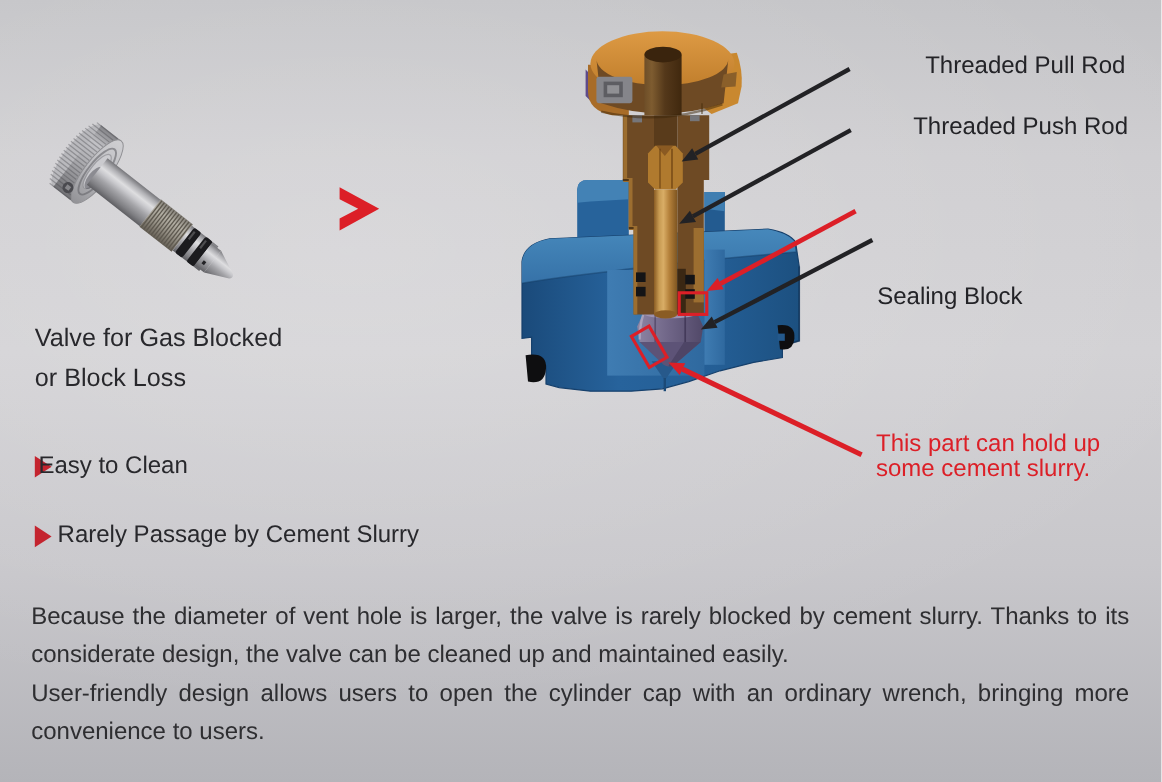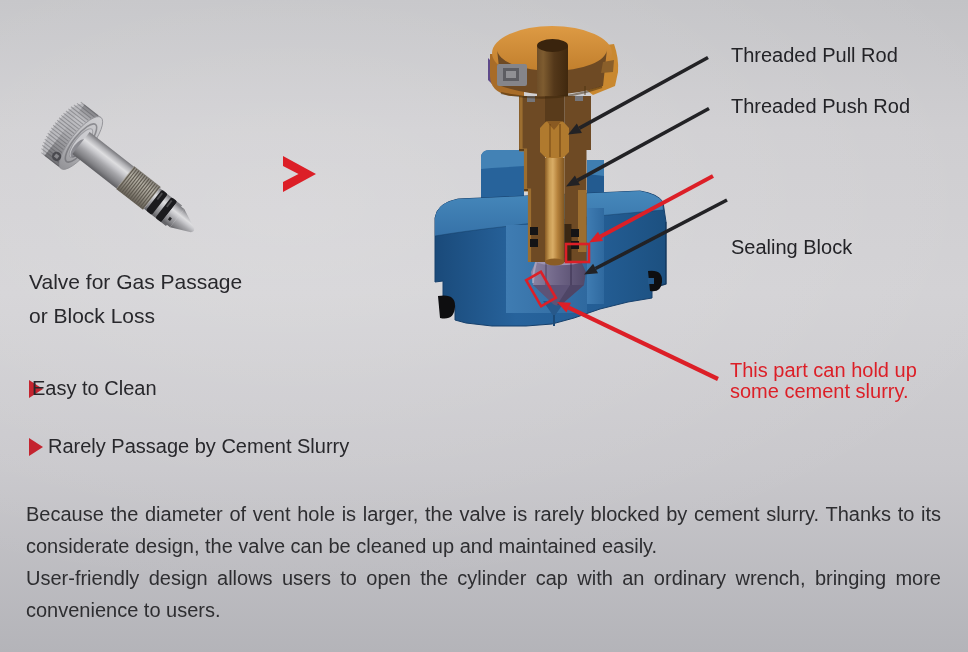--- a/index.html
+++ b/index.html
@@ -301,30 +301,30 @@
       <line x1="727" y1="200" x2="595.5" y2="268.5" stroke="#222225" stroke-width="3.6"></line>
       <polygon points="584.0,274.5 598.0,273.2 593.1,263.8" fill="#222225"></polygon>
     </g>
     <g>
       <line x1="718" y1="379" x2="568.7" y2="307.6" stroke-width="4.2" class="red-stroke"></line>
       <polygon points="557.0,302.0 566.4,312.4 571.0,302.8" class="red-fill" stroke="none"></polygon>
     </g>
   </g>
 </svg>
 
-<div class="txt label" style="left:731px;top:45px;text-align:center;">Threaded Pull Rod</div>
-<div class="txt label" style="left:731px;top:96px;">Threaded Push Rod</div>
+<div class="txt label" style="left:771px;top:45px;text-align:center;">Threaded Pull Rod</div>
+<div class="txt label" style="left:761px;top:96px;">Threaded Push Rod</div>
 <div class="txt label" style="left:731px;top:192px;margin-top:45px;">Sealing Block</div>
 <div class="txt label red" style="left:730px;top:360px;">
   <div>This part can hold up</div>
   <div>some cement slurry.</div>
 </div>
 
 <div class="txt caption" style="left:29px;top:265px;">
-  <div>Valve for Gas Passage</div>
+  <div>Valve for Gas Blocked</div>
   <div>or Block Loss</div>
 </div>
 
 <div>
   <span class="bullet-tri" style="left:28.5px;top:380px;"></span>
   <div class="txt feature" style="left:32px;top:378px;">Easy to Clean</div>
 </div>
 <div>
   <span class="bullet-tri" style="left:28.5px;top:438px;"></span>
   <div class="txt feature" style="left:48px;top:436px;">Rarely Passage by Cement Slurry</div>

